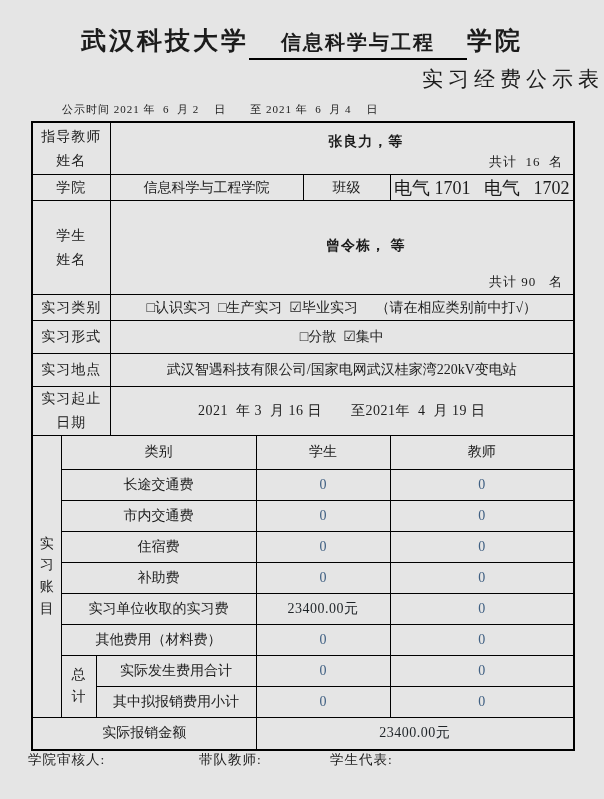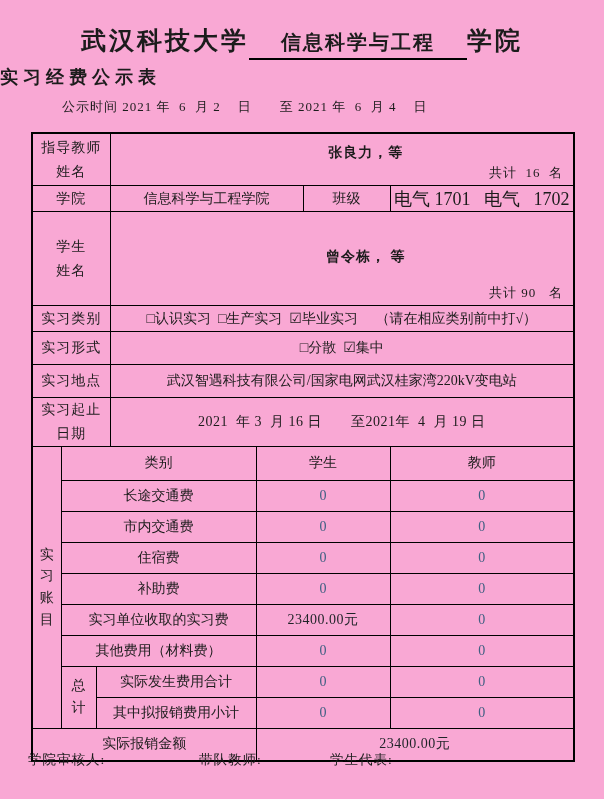--- a/index.html
+++ b/index.html
@@ -1,36 +1,36 @@
 <!DOCTYPE html>
 <html><head>
 <meta charset="utf-8">
 <style>
   html,body{margin:0;padding:0;background:#888;}
   .page{
-    width:604px;height:799px;background:#f9a8d4;position:relative;
+    width:604px;height:799px;background:#e5e5e5;position:relative;
     font-family:"Liberation Serif","DejaVu Serif",serif;color:#1c1c1c;
     overflow:hidden;
   }
   
   .title1{
     margin-top:24px;text-align:center;font-size:25px;font-weight:bold;
     letter-spacing:3px;white-space:nowrap;
   }
   .fill-blank{
     display:inline-block;min-width:210px;text-align:center;
     border-bottom:2px solid #000;font-size:20px;font-weight:bold;
     letter-spacing:2px;vertical-align:baseline;padding:0 4px 2px 4px;
   }
   .title2{
-    margin-top:5px;text-align:left;font-size:18px;font-weight:bold;
+    margin-top:5px;text-align:right;font-size:21px;font-weight:normal;
     letter-spacing:5px;
   }
   .pub-time{
-    margin:9px 0 16px 62px;font-size:13px;letter-spacing:1px;
+    margin:9px 0 4px 62px;font-size:11px;letter-spacing:1px;
     white-space:pre-wrap;
   }
   
   table.form{
     border-collapse:collapse;table-layout:fixed;
     margin-left:31px;width:542px;border:2px solid #000;
   }
   table.form td{
     border:1px solid #000;padding:0 2px;font-size:14px;
     text-align:center;vertical-align:middle;overflow:hidden;margin-top:28px;

